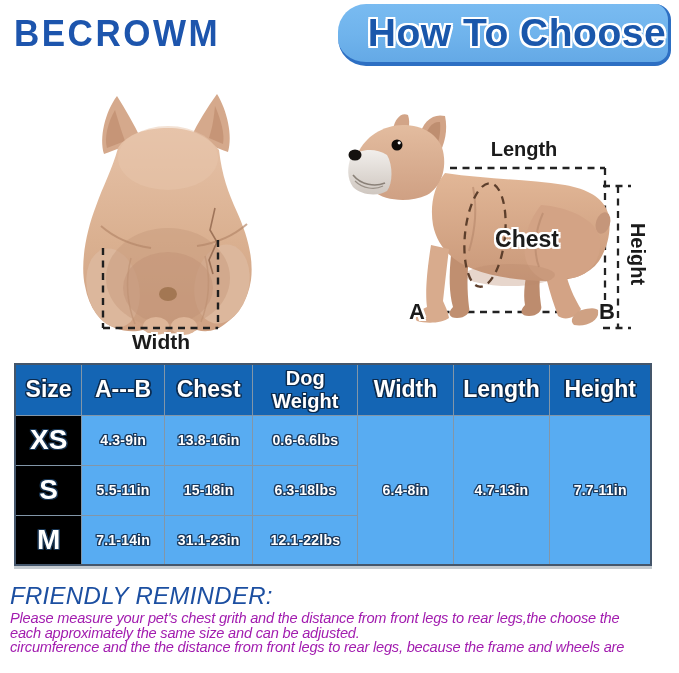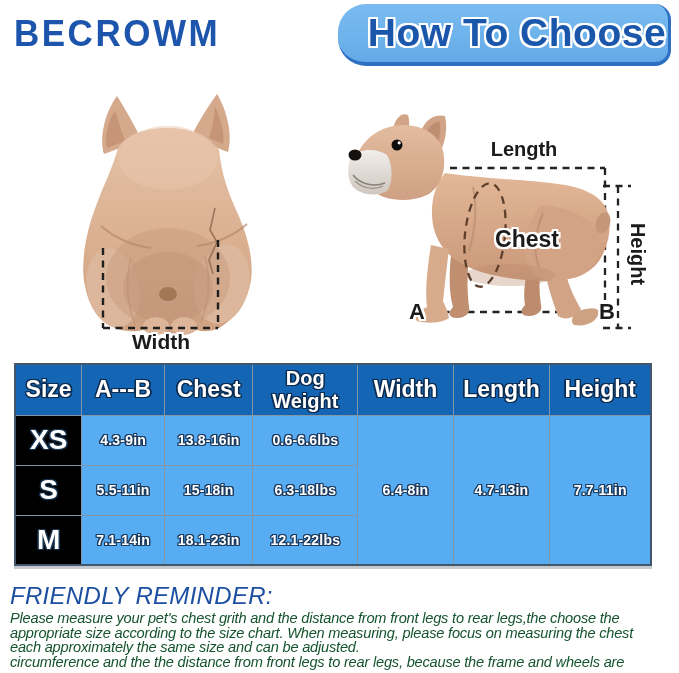--- a/index.html
+++ b/index.html
@@ -52,21 +52,21 @@
                         -1.3px 0 0 #16324f,1.3px 0 0 #16324f,0 -1.3px 0 #16324f,0 1.3px 0 #16324f; }
   .size-chart tbody td { background:#58acf2; font-size:14px; letter-spacing:.2px;
             text-shadow:-1.2px -1.2px 0 #1c3c60,1.2px -1.2px 0 #1c3c60,
                         -1.2px 1.2px 0 #1c3c60,1.2px 1.2px 0 #1c3c60,
                         -1.2px 0 0 #1c3c60,1.2px 0 0 #1c3c60,0 -1.2px 0 #1c3c60,0 1.2px 0 #1c3c60;text-align:center; }
   .size-chart tbody tr { height:50px; }
 
   
   .rem-heading { position:absolute; left:10px; top:582px; font-size:24px; font-weight:normal;
             font-style:italic; color:#1c4fa1; letter-spacing:.3px; }
-  .rem-body { position:absolute; left:10px; top:611px; width:666px; color:#14532d;
+  .rem-body { position:absolute; left:10px; top:611px; width:666px; color:#a21caf;
             font-style:italic; font-size:14.6px; line-height:14.6px; letter-spacing:-0.2px; }
   .rem-body div { white-space:nowrap; }
 </style>
 </head>
 <body>
 
 <div id="page">
 
   <div class="logo">BECROWM</div>
   <div class="banner">
@@ -209,28 +209,27 @@
         </tr>
         <tr>
           <th class="sizecell">S</th>
           <td>5.5-11in</td>
           <td>15-18in</td>
           <td>6.3-18lbs</td>
         </tr>
         <tr>
           <th class="sizecell">M</th>
           <td>7.1-14in</td>
-          <td>18.1-23in</td>
+          <td>31.1-23in</td>
           <td>12.1-22lbs</td>
         </tr>
       </tbody>
     </table>
   </div>
 
   <div class="rem-heading">FRIENDLY REMINDER:</div>
   <div class="rem-body">
     <div>Please measure your pet's chest grith and the distance from front legs to rear legs,the choose the</div>
-    <div>appropriate size according to the size chart. When measuring, please focus on measuring the chest</div>
     <div>each approximately the same size and can be adjusted.</div>
     <div>circumference and the the distance from front legs to rear legs, because the frame and wheels are</div>
   </div>
 
 </div>
 
 </body></html>

